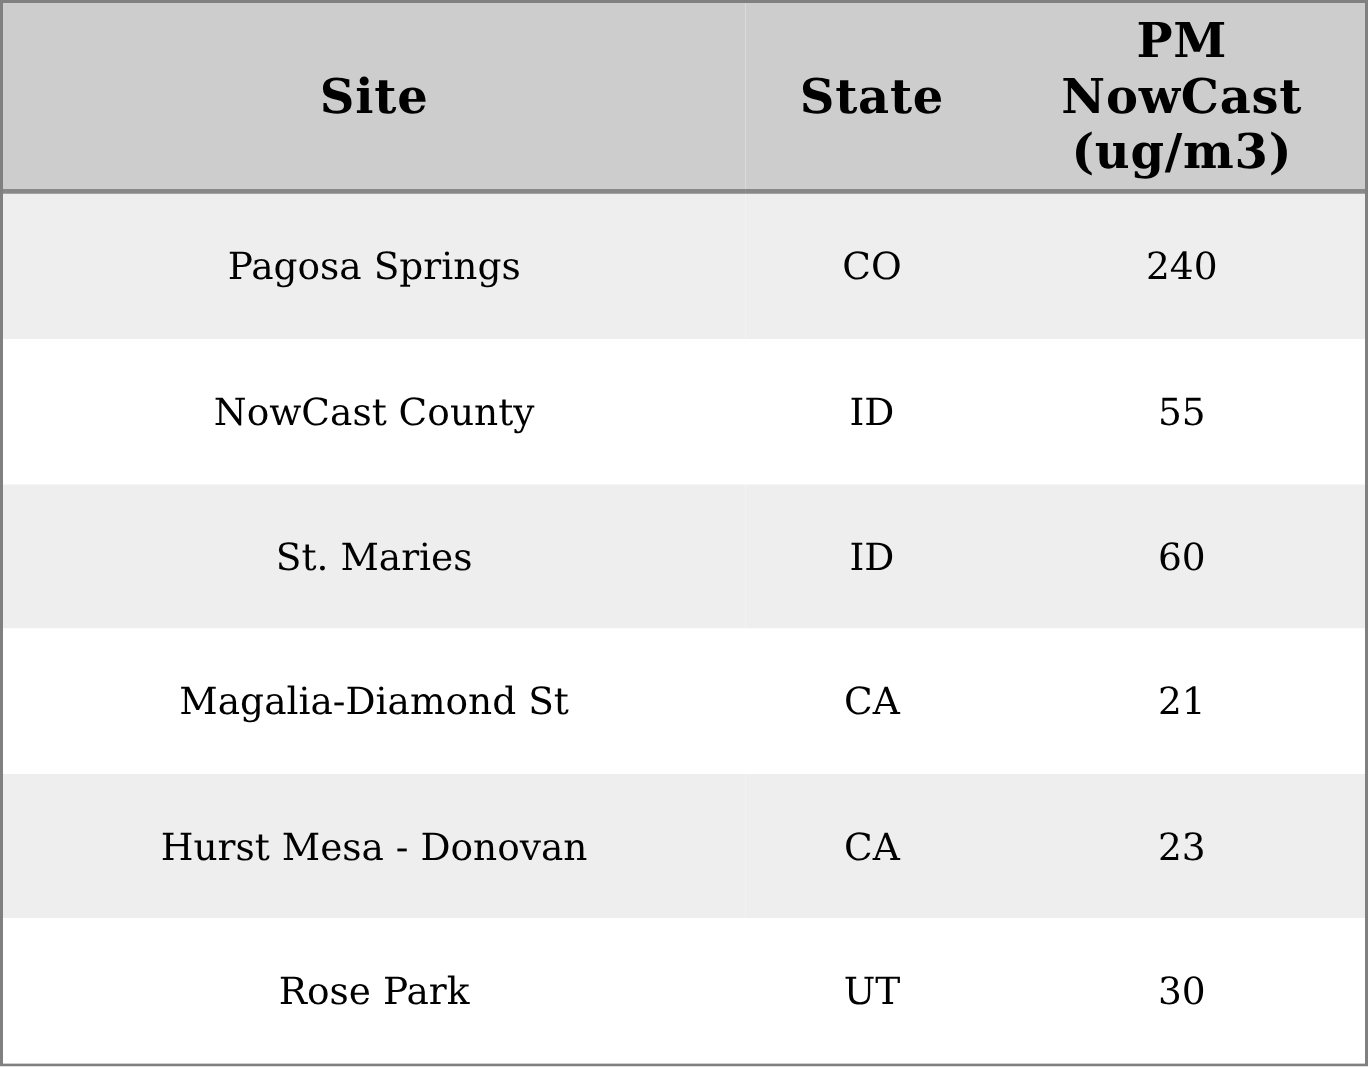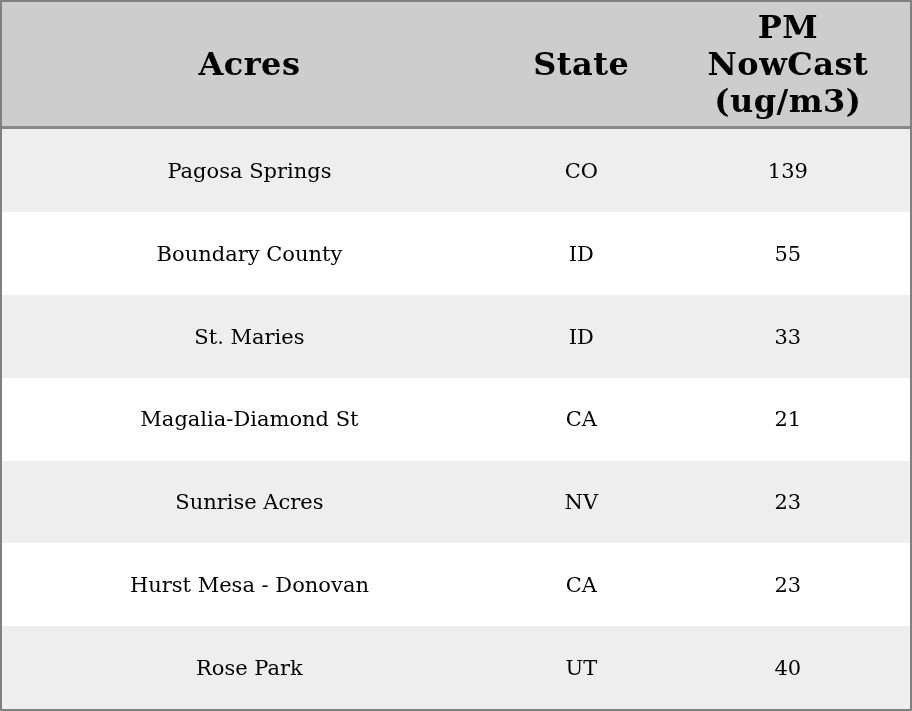--- a/index.html
+++ b/index.html
@@ -34,93 +34,88 @@
     font-size: 32px;
     font-weight: bold;
     line-height: 37px;
     letter-spacing: 0.5px;
     padding: 0;
   }
   tbody td {
     height: 58px;
     vertical-align: middle;
     text-align: center;
-    font-size: 21px;
+    font-size: 25px;
     font-weight: normal;
     padding: 0;
     white-space: nowrap;
   }
   tbody tr:nth-child(odd)  td { background: #eeeeee; }
   tbody tr:nth-child(even) td { background: #ffffff; }
 </style>
 </head>
 <body>
 
 <div class="table-wrap">
   <table class="pm-table">
     <colgroup>
       <col class="col-site">
       <col class="col-state">
       <col class="col-pm">
     </colgroup>
     <thead>
       <tr>
         <th>
-          <span>Acres</span>
+          <span>Site</span>
         </th>
         <th>
           <span>State</span>
         </th>
         <th>
           <div>PM</div>
           <div>NowCast</div>
           <div>(ug/m3)</div>
         </th>
       </tr>
     </thead>
     <tbody id="table-body">
   <tr>
     <td>Pagosa Springs</td>
     <td>CO</td>
-    <td>139</td>
+    <td>240</td>
   </tr>
 
 
   <tr>
-    <td>Boundary County</td>
+    <td>NowCast County</td>
     <td>ID</td>
     <td>55</td>
   </tr>
 
   <tr>
     <td>St. Maries</td>
     <td>ID</td>
-    <td>33</td>
+    <td>60</td>
   </tr>
 
   <tr>
     <td>Magalia-Diamond St</td>
     <td>CA</td>
     <td>21</td>
   </tr>
 
 
 
-  <tr>
-    <td>Sunrise Acres</td>
-    <td>NV</td>
-    <td>23</td>
-  </tr>
 
   <tr>
     <td>Hurst Mesa - Donovan</td>
     <td>CA</td>
     <td>23</td>
   </tr>
 
   <tr>
     <td>Rose Park</td>
     <td>UT</td>
-    <td>40</td>
+    <td>30</td>
   </tr>
 </tbody>
   </table>
 </div>
 
 </body></html>

